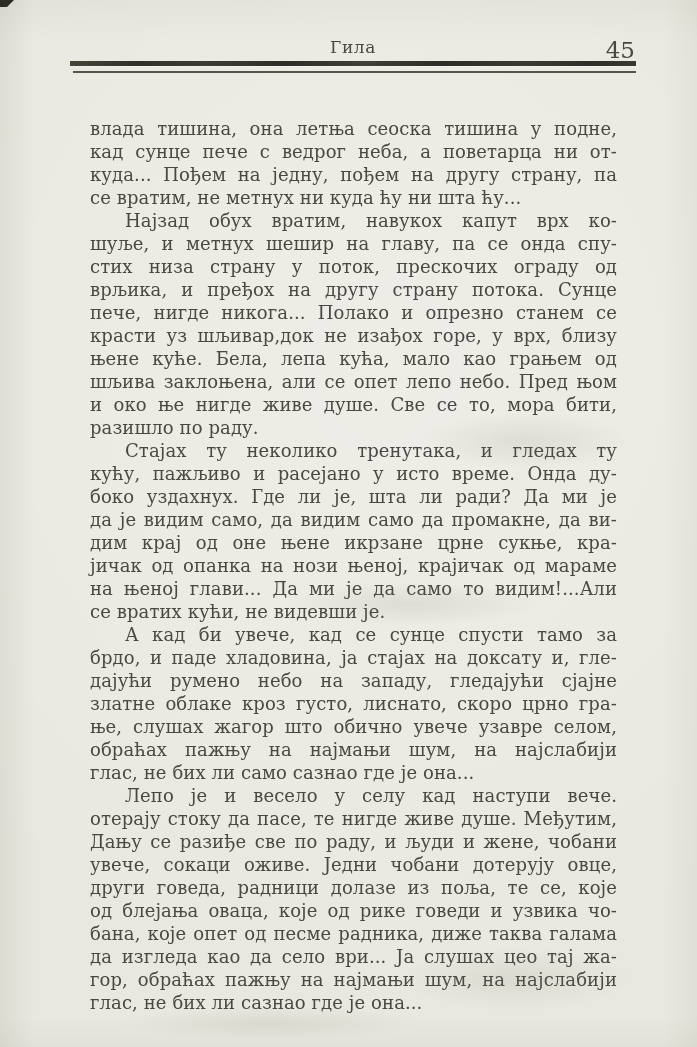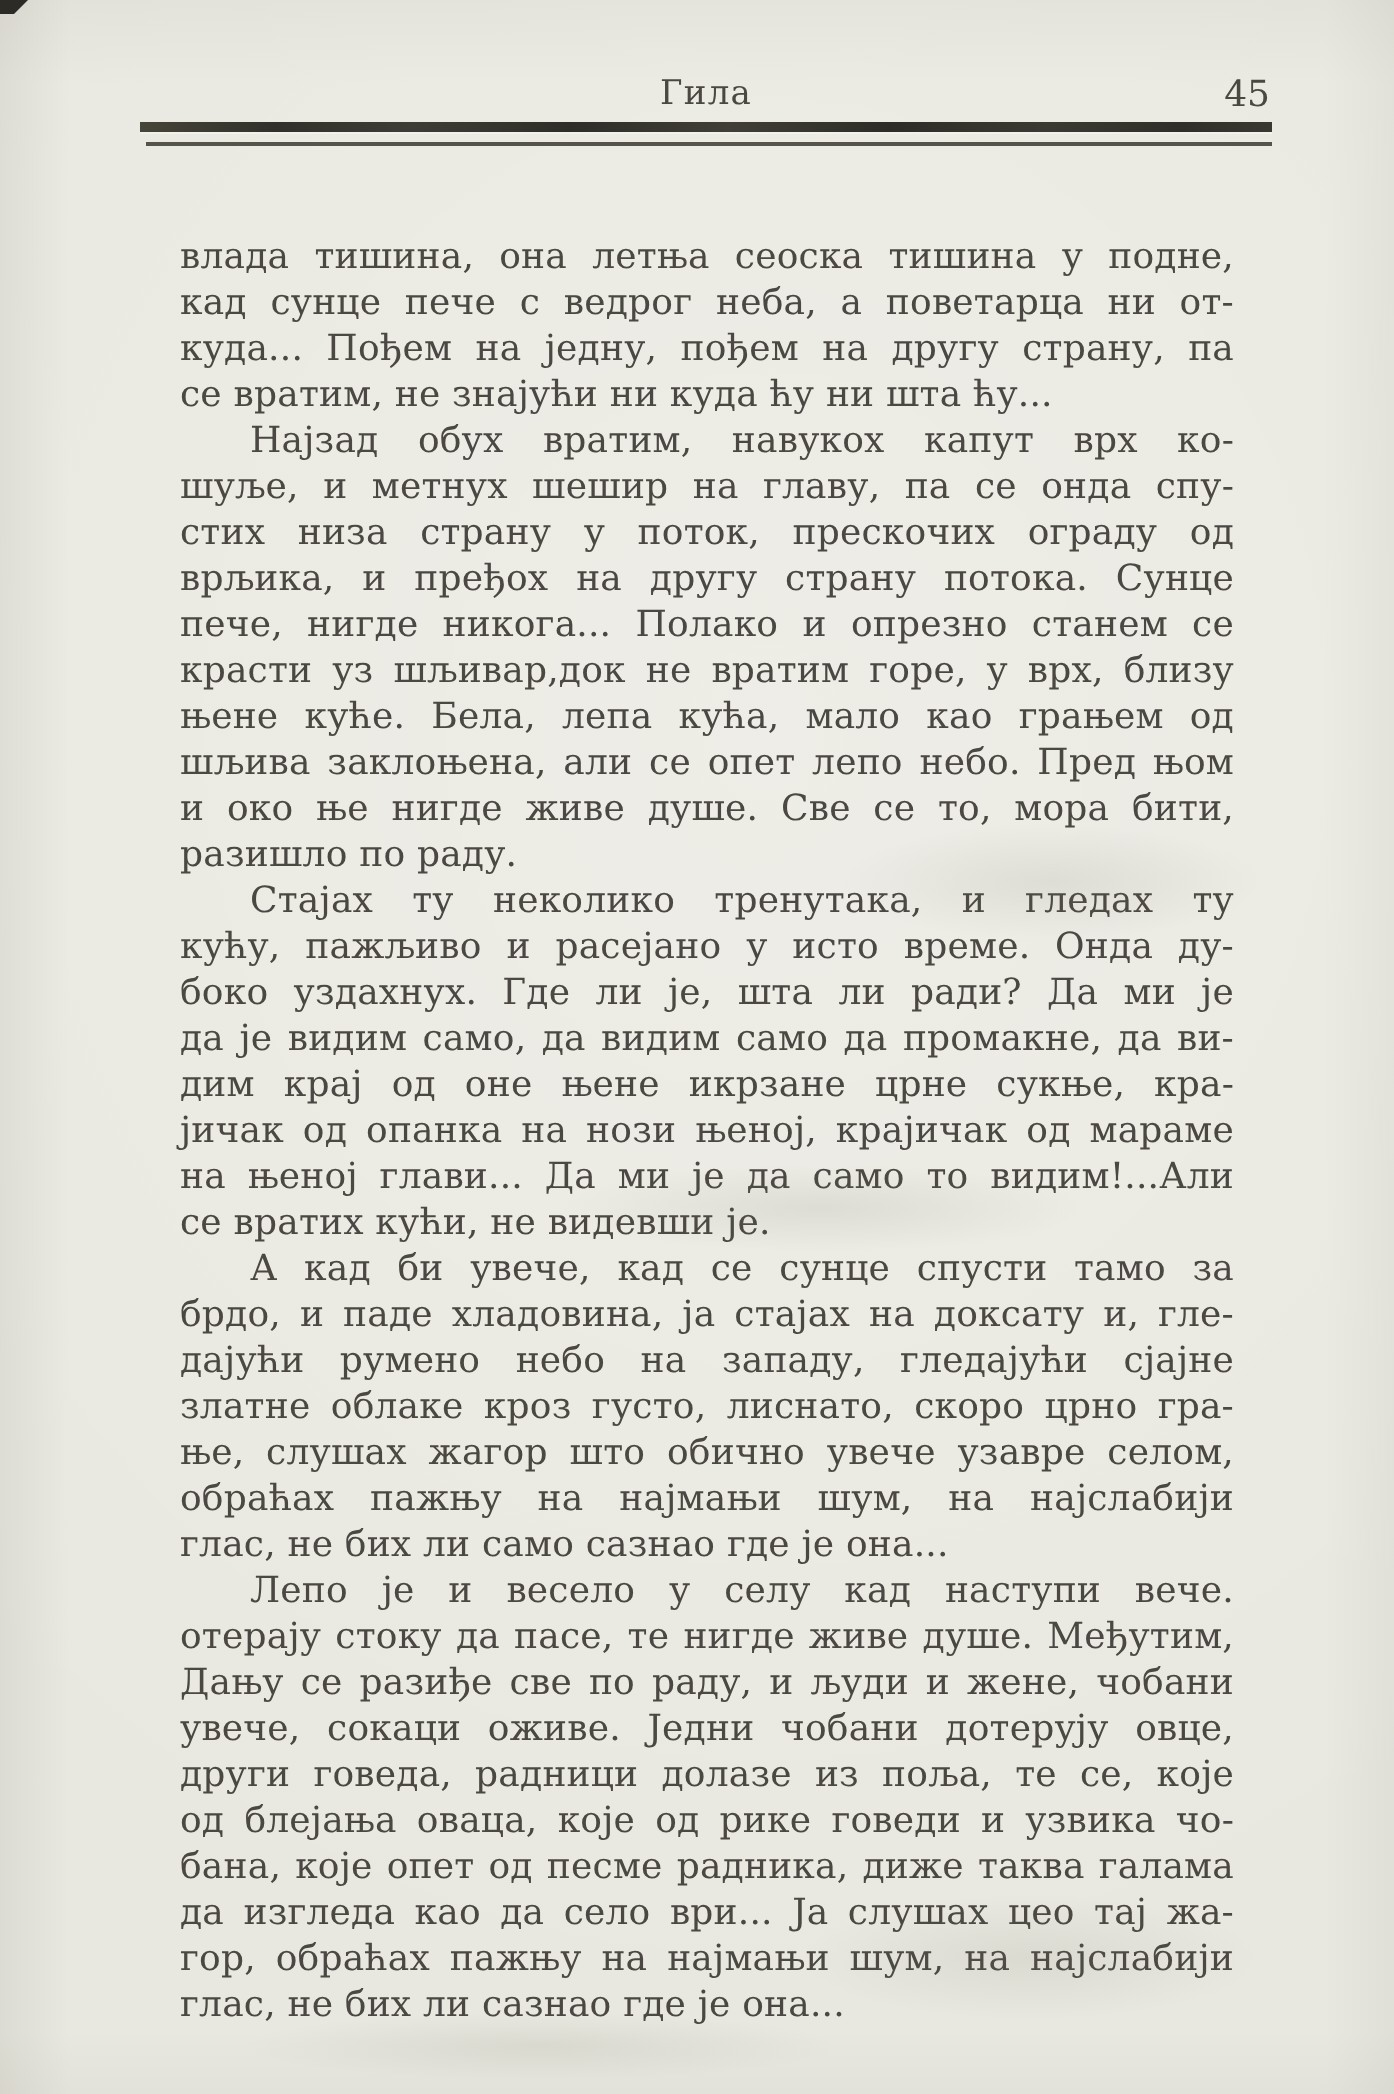--- a/index.html
+++ b/index.html
@@ -24,21 +24,21 @@
   }
   .header { position: absolute; left: 70px; top: 37px; width: 566px; height: 23px; }
   .running-title {
     position: absolute; left: 0; right: 0; top: 0;
     text-align: center;
     font-size: 17px; letter-spacing: 0.6px;
     color: var(--ink, #4b4843);
   }
   .page-number {
     position: absolute; right: 1px; top: 0;
-    font-size: 18px;
+    font-size: 23px;
     color: var(--ink, #4b4843);
   }
   .rule-thick {
     position: absolute; left: 70px; top: 61px; width: 566px; height: 5px;
     background: linear-gradient(90deg,
       #474539, #31302a 12%, #3e3d35 24%, #2e2d27 38%,
       #403e36 52%, #2d2c26 66%, #3b3a32 80%, #2f2e28 92%, #3a3931);
     box-shadow: 0 1px 0 rgba(255,255,255,0.35);
   }
   .rule-thin {
@@ -78,29 +78,29 @@
   </div>
 
   <div class="rule-thick"></div>
   <div class="rule-thin"></div>
 
   <div class="body-text">
       <div class="paragraph">
         <div class="line">влада тишина, она летња сеоска тишина у подне,</div>
         <div class="line">кад сунце пече с ведрог неба, а поветарца ни от-</div>
         <div class="line">куда... Пођем на једну, пођем на другу страну, па</div>
-        <div class="line last">се вратим, не знајући ни куда ћу ни шта ћу...</div>
+        <div class="line last">се вратим, не метнух ни куда ћу ни шта ћу...</div>
       </div>
       <div class="paragraph">
         <div class="line indent">Најзад обух вратим, навукох капут врх ко-</div>
         <div class="line">шуље, и метнух шешир на главу, па се онда спу-</div>
         <div class="line">стих низа страну у поток, прескочих ограду од</div>
         <div class="line">врљика, и пређох на другу страну потока. Сунце</div>
         <div class="line">пече, нигде никога... Полако и опрезно станем се</div>
-        <div class="line">красти уз шљивар,док не вратим горе, у врх, близу</div>
+        <div class="line">красти уз шљивар,док не изађох горе, у врх, близу</div>
         <div class="line">њене куће. Бела, лепа кућа, мало као грањем од</div>
         <div class="line">шљива заклоњена, али се опет лепо небо. Пред њом</div>
         <div class="line">и око ње нигде живе душе. Све се то, мора бити,</div>
         <div class="line last">разишло по раду.</div>
       </div>
       <div class="paragraph">
         <div class="line indent">Стајах ту неколико тренутака, и гледах ту</div>
         <div class="line">кућу, пажљиво и расејано у исто време. Онда ду-</div>
         <div class="line">боко уздахнух. Где ли је, шта ли ради? Да ми је</div>
         <div class="line">да је видим само, да видим само да промакне, да ви-</div>

